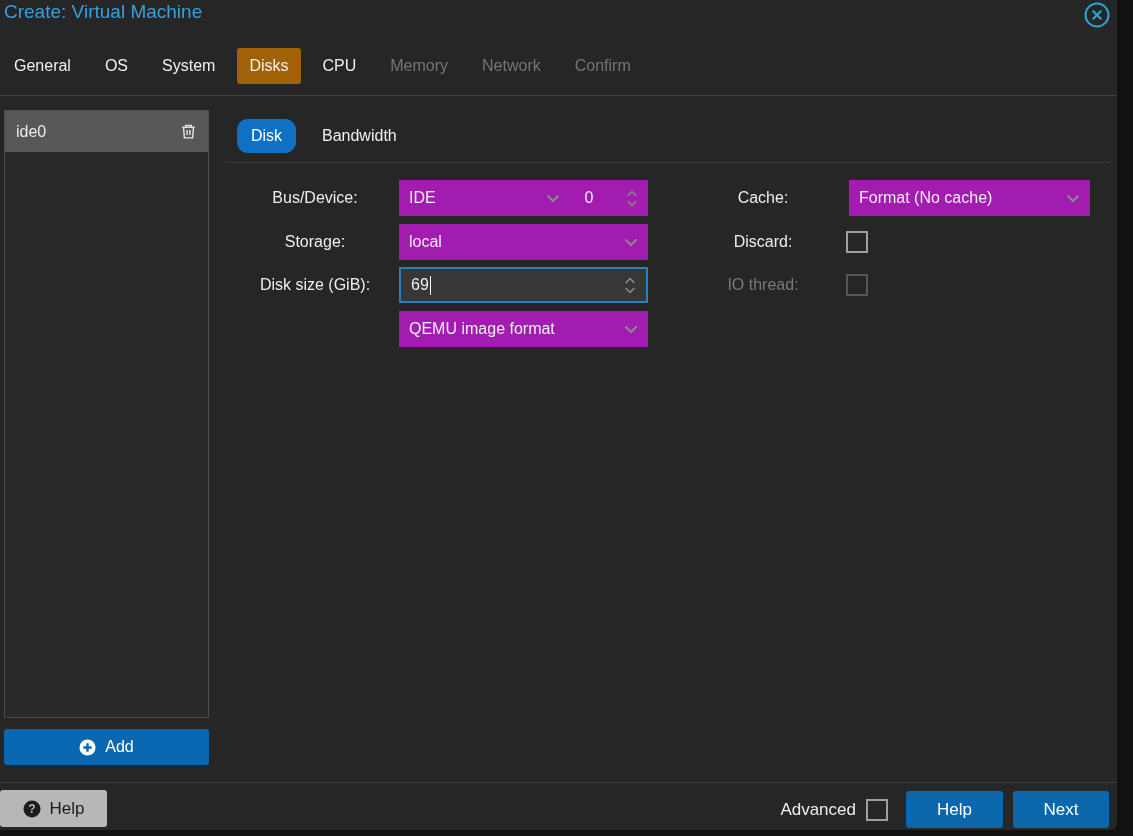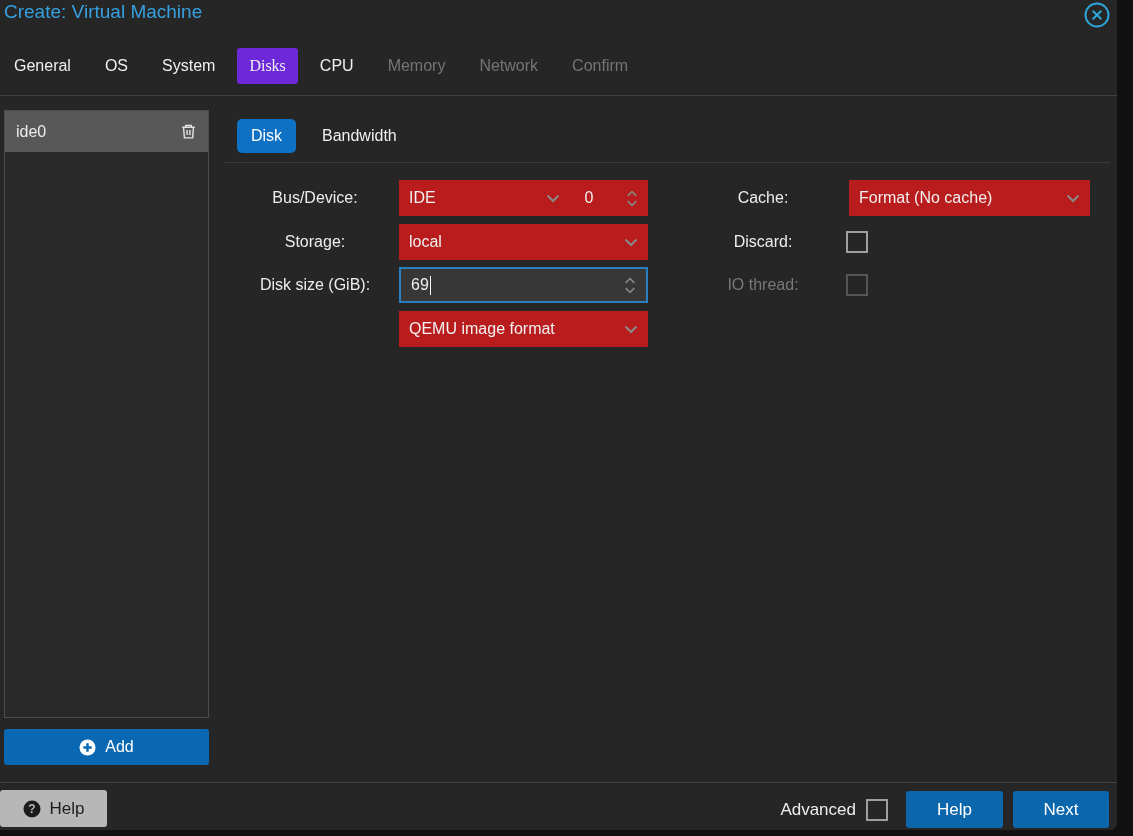--- a/index.html
+++ b/index.html
@@ -7,41 +7,41 @@
   #stage { position:relative; width:1133px; height:751px; background:#111111; }
   #dialog { position:absolute; left:0; top:0; width:1117px; height:830px; background:#262626; border-bottom-right-radius:7px; }
 
   
   .win-title { position:absolute; left:4px; top:1px; font-size:19px; color:#36a0df; }
   .close-btn { position:absolute; right:7px; top:2px; width:26px; height:26px; cursor:pointer; }
 
   
   .tabbar { position:absolute; left:2px; top:48px; display:flex; align-items:center; }
   .tab { font-size:16px; color:#f0f0f0; padding:9px 12px; margin-right:10px; border-radius:3px; white-space:nowrap; }
-  .tab.active { background:#6d28d9;font-family:Liberation Serif, serif; }
+  .tab.active { background:#a16207; }
   .tab.disabled { color:#757575; }
   .hdivider { position:absolute; left:0; width:1117px; height:1px; background:#414141; }
 
   
   .disk-list { position:absolute; left:4px; top:110px; width:205px; height:608px; background:#292929; border:1px solid #4c4c4c; }
   .disk-item { height:41px; background:#585858; color:#ececec; font-size:16px; display:flex; align-items:center; padding:0 11px; }
   .disk-item-label { flex:1; }
   .trash { width:17px; height:19px; }
   .add-btn { position:absolute; left:4px; top:729px; width:205px; height:36px; background:#0a68b2; border-radius:3px; display:flex; align-items:center; justify-content:center; gap:9px; color:#ffffff; font-size:16px; cursor:pointer; }
 
   
-  .subtab-disk { position:absolute; left:237px; top:119px; height:34px; padding:0 14px; background:#0e71c4; border-radius:5px; color:#fff; font-size:16px; display:flex; align-items:center; cursor:pointer; }
+  .subtab-disk { position:absolute; left:237px; top:119px; height:34px; padding:0 14px; background:#0e71c4; border-radius:11px; color:#fff; font-size:16px; display:flex; align-items:center; cursor:pointer; }
   .subtab-bandwidth { position:absolute; left:322px; top:119px; height:34px; color:#f0f0f0; font-size:16px; display:flex; align-items:center; cursor:pointer; }
 
   
   .form-label { position:absolute; width:160px; height:36px; line-height:36px; font-size:16px; color:#ededed;text-align:center; }
   .form-label.disabled { color:#787878; }
   .r1 { top:180px; } .r2 { top:224px; } .r3 { top:267px; } .r4 { top:311px; }
   .lcol-label { left:235px; } .rcol-label { left:683px; }
-  .field { position:absolute; height:36px; background:#b91c1c; display:flex; align-items:center; padding:0 10px; font-size:16px; color:#f0f0f0; }
+  .field { position:absolute; height:36px; background:#a21caf; display:flex; align-items:center; padding:0 10px; font-size:16px; color:#f0f0f0; }
   .lcol-field { left:399px; width:249px; } .rcol-field { left:849px; width:241px; }
   .field .grow { flex:1; }
   .chev { width:14px; height:9px; flex:0 0 auto; }
   .spinner { display:flex; flex-direction:column; gap:3px; margin-left:8px; flex:0 0 auto; }
   .spinner svg { width:12px; height:7px; display:block; cursor:pointer; }
   .num-val { width:58px; text-align:center; }
   .input-focus { border:2px solid #2a7fc0; background:#373737; }
   .text-cursor { display:inline-block; width:1px; height:19px; background:#ffffff; margin-left:1px; vertical-align:middle; }
   .checkbox { position:absolute; width:22px; height:22px; border:2px solid #9e9e9e; background:transparent; cursor:pointer; }
   .checkbox.disabled { border-color:#565656; cursor:default; }

